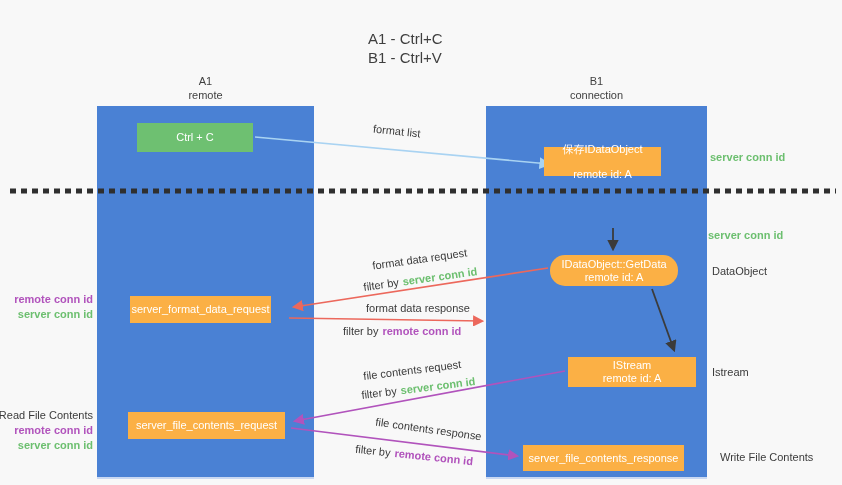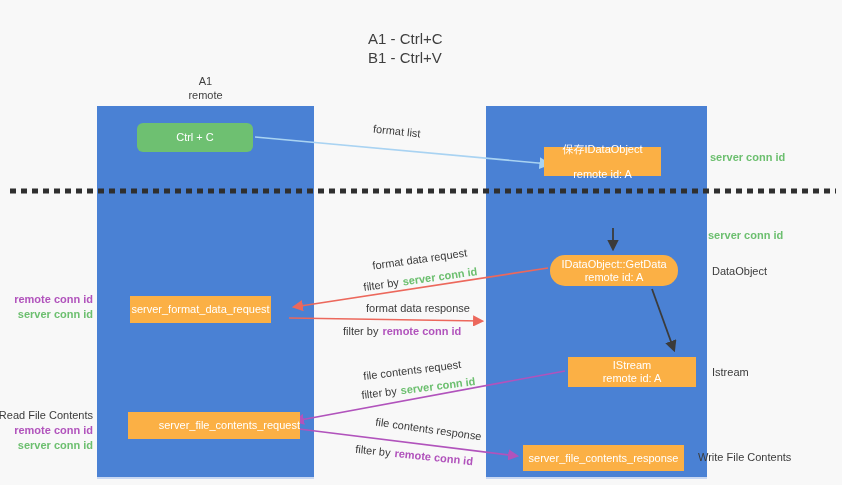--- a/index.html
+++ b/index.html
@@ -16,21 +16,21 @@
   .col-header{position:absolute;text-align:center;font-size:11px;line-height:14px;color:#3f3f3f;}
   .hdr-a{left:97px;top:55px;width:217px;}
   .hdr-b{left:486px;top:55px;width:221px;}
   .lane{position:absolute;top:87px;height:373px;background:var(--lane);
     border-bottom:2px solid var(--lane-edge);}
   .lane-a{left:97px;width:217px;}
   .lane-b{left:486px;width:221px;}
   .overlay{position:absolute;left:0;top:0;width:842px;height:485px;pointer-events:none;}
   .node{position:absolute;display:flex;flex-direction:column;align-items:center;
     justify-content:center;color:#fff;font-size:11px;line-height:13px;text-align:center;}
-  .node.green{background:var(--green);border-radius:6px;}
+  .node.green{background:var(--green);}
   .node.orange{background:var(--orange);}
   .flow-label{position:absolute;font-size:11px;white-space:nowrap;color:var(--ink);
     transform-origin:center;}
   .side-label{position:absolute;font-size:11px;white-space:nowrap;color:var(--ink);}
   .right-col{text-align:left;}
   .left-col{text-align:right;}
   .c-green{color:var(--green-text);font-weight:bold;}
   .c-purple{color:var(--purple);font-weight:bold;}
   .pair span+span{margin-left:4px;}
   .stack div{line-height:15px;}
@@ -50,20 +50,24 @@
   <div class="bottom-fade"></div>
 
   <div class="title">
     <div>A1 - Ctrl+C</div>
     <div>B1 - Ctrl+V</div>
   </div>
 
   <div class="col-header hdr-a">
     <div>A1</div>
     <div>remote</div>
+  </div>
+  <div class="col-header hdr-b">
+    <div>B1</div>
+    <div>connection</div>
   </div>
 
   <div class="lane lane-a"></div>
   <div class="lane lane-b"></div>
 
   <svg class="overlay" viewBox="0 0 842 485">
     <defs>
       <marker id="ah-blue" viewBox="0 0 10 10" refX="8" refY="5" markerWidth="7.5" markerHeight="7.5" orient="auto">
           <path class="mk-blue" d="M0,0 L10,5 L0,10 z"></path>
         </marker>
@@ -105,21 +109,21 @@
   <div class="node orange" style="left:130px;top:277px;width:141px;height:27px;">
     <div>server_format_data_request</div>
   </div>
 
 
   <div class="node orange" style="left:568px;top:338px;width:128px;height:30px;">
     <div>IStream</div>
     <div>remote id: A</div>
   </div>
 
-  <div class="node orange" style="left:128px;top:393px;width:172px;height:27px;align-items:flex-end;">
+  <div class="node orange" style="left:128px;top:393px;width:157px;height:27px;">
     <div>server_file_contents_request</div>
   </div>
 
   <div class="node orange" style="left:523px;top:426px;width:161px;height:26px;">
     <div>server_file_contents_response</div>
   </div>
 
   <div class="flow-label" style="left:373px;top:106px;transform:rotate(6deg);">format list</div>
 
   <div class="flow-label" style="left:372px;top:234px;transform:rotate(-8deg);">format data request</div>
@@ -139,21 +143,21 @@
 
   <div class="flow-label" style="left:375px;top:404px;transform:rotate(8deg);">file contents response</div>
   <div class="flow-label pair" style="left:355px;top:430px;transform:rotate(6deg);">
     <span>filter by</span><span class="c-purple">remote conn id</span>
   </div>
 
   <div class="side-label right-col c-green" style="left:710px;top:132px;">server conn id</div>
   <div class="side-label right-col c-green" style="left:708px;top:210px;">server conn id</div>
   <div class="side-label right-col" style="left:712px;top:246px;">DataObject</div>
   <div class="side-label right-col" style="left:712px;top:347px;">Istream</div>
-  <div class="side-label right-col" style="left:698px;top:432px;text-align:right;">Write File Contents</div>
+  <div class="side-label right-col" style="left:720px;top:432px;text-align:right;">Write File Contents</div>
 
   <div class="side-label left-col stack" style="right:749px;top:273px;width:120px;">
     <div class="c-purple">remote conn id</div>
     <div class="c-green">server conn id</div>
   </div>
   <div class="side-label left-col stack" style="right:749px;top:389px;width:140px;">
     <div>Read File Contents</div>
     <div class="c-purple">remote conn id</div>
     <div class="c-green">server conn id</div>
   </div>

